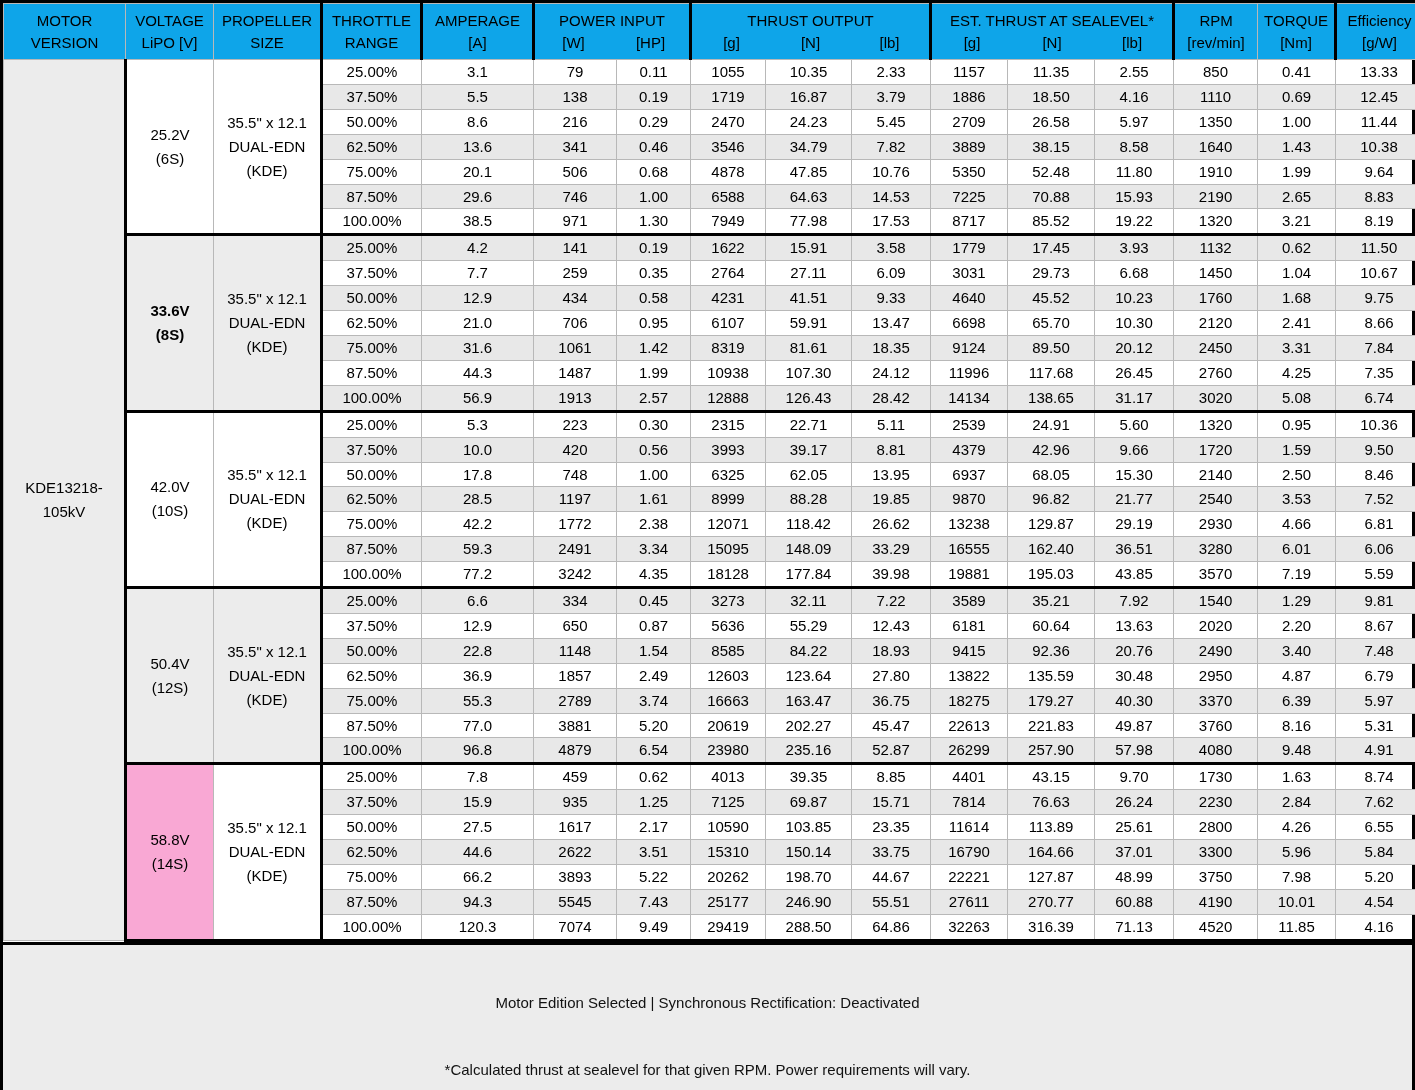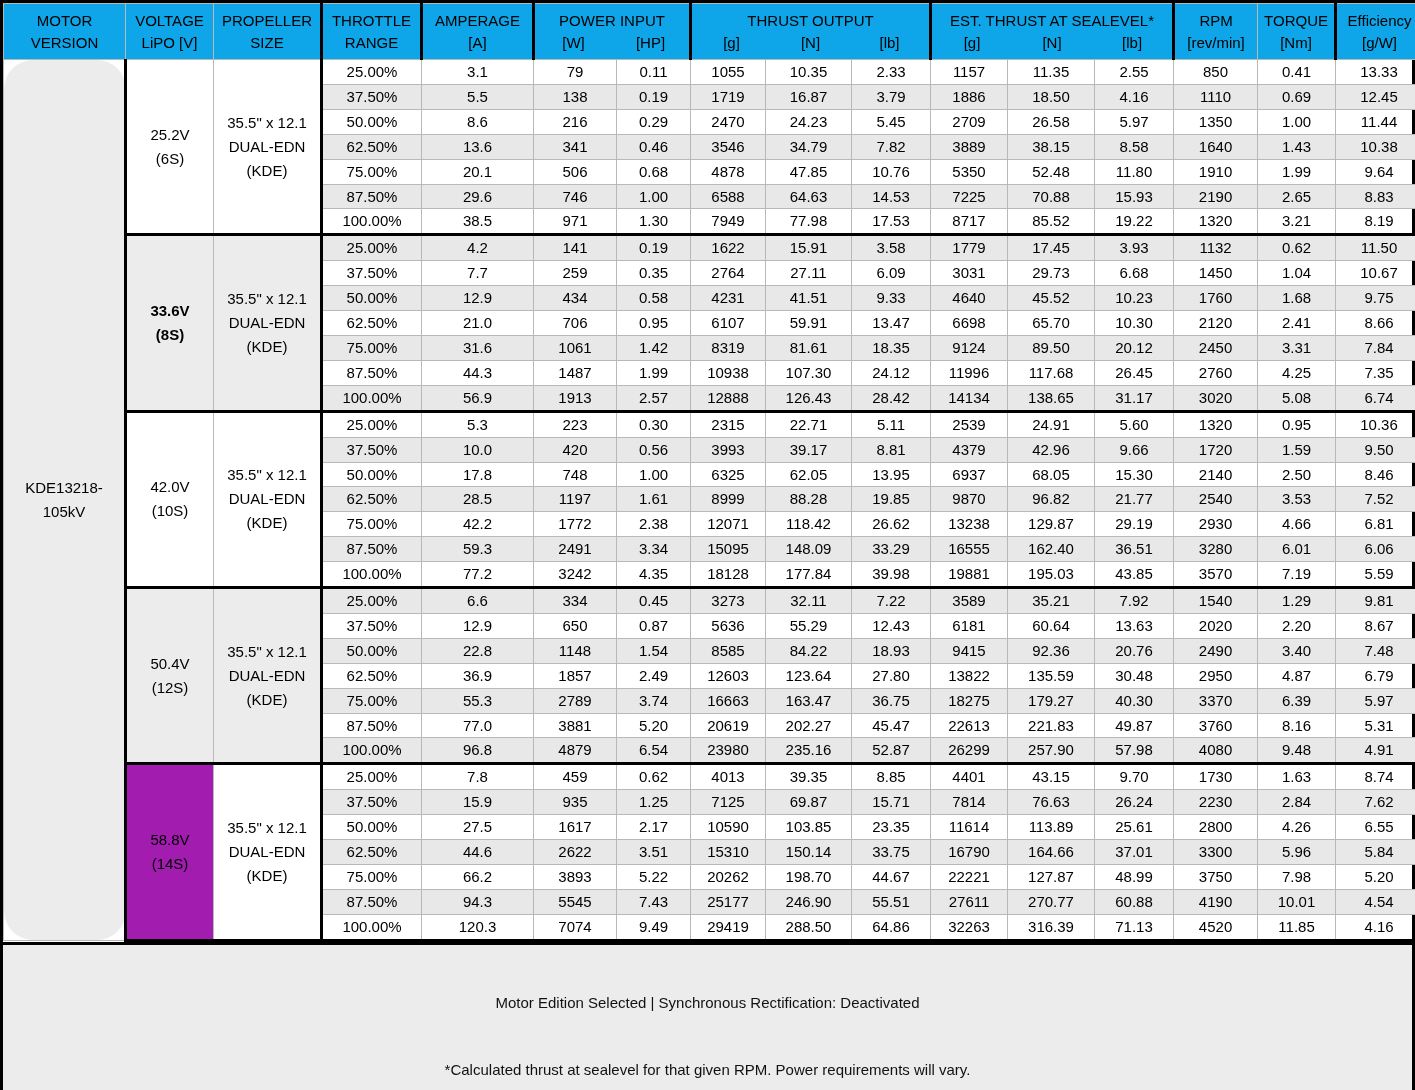--- a/index.html
+++ b/index.html
@@ -176,21 +176,21 @@
         </th>
         <th class="grpsep-l">
           <span class="hdr-top">Efficiency</span>
           <span class="hdr-sub">[g/W]</span>
         </th>
       </tr>
     </thead>
 
     <tbody id="tbody">
         <tr>
-          <td class="motor" rowspan="35" style="background: rgb(236, 236, 236); border-right: 3px solid rgb(0, 0, 0); border-radius: 29px;">
+          <td class="motor" rowspan="35" style="background: rgb(236, 236, 236); border-right: 3px solid rgb(0, 0, 0);">
             <div>KDE13218-</div>
             <div>105kV</div>
           </td>
           <td class="volt" rowspan="7" style="background: rgb(255, 255, 255); border-bottom: 3px solid rgb(0, 0, 0);">
             <div>25.2V</div>
             <div>(6S)</div>
           </td>
           <td class="prop" rowspan="7" style="background: rgb(255, 255, 255); border-bottom: 3px solid rgb(0, 0, 0); border-right: 3px solid rgb(0, 0, 0);">
             <div>35.5" x 12.1</div>
             <div>DUAL-EDN</div>
@@ -636,21 +636,21 @@
           <td>235.16</td>
           <td class="rowsep">52.87</td>
           <td>26299</td>
           <td>257.90</td>
           <td class="rowsep">57.98</td>
           <td>4080</td>
           <td class="rowsep">9.48</td>
           <td>4.91</td>
         </tr>
         <tr>
-          <td class="volt" rowspan="7" style="background: #a21caf; border-bottom: 3px solid rgb(0, 0, 0);">
+          <td class="volt" rowspan="7" style="background: #f9a8d4; border-bottom: 3px solid rgb(0, 0, 0);">
             <div>58.8V</div>
             <div>(14S)</div>
           </td>
           <td class="prop" rowspan="7" style="background: rgb(255, 255, 255); border-bottom: 3px solid rgb(0, 0, 0); border-right: 3px solid rgb(0, 0, 0);">
             <div>35.5" x 12.1</div>
             <div>DUAL-EDN</div>
             <div>(KDE)</div>
           </td>
           <td class="rowsep">25.00%</td>
           <td class="rowsep">7.8</td>

